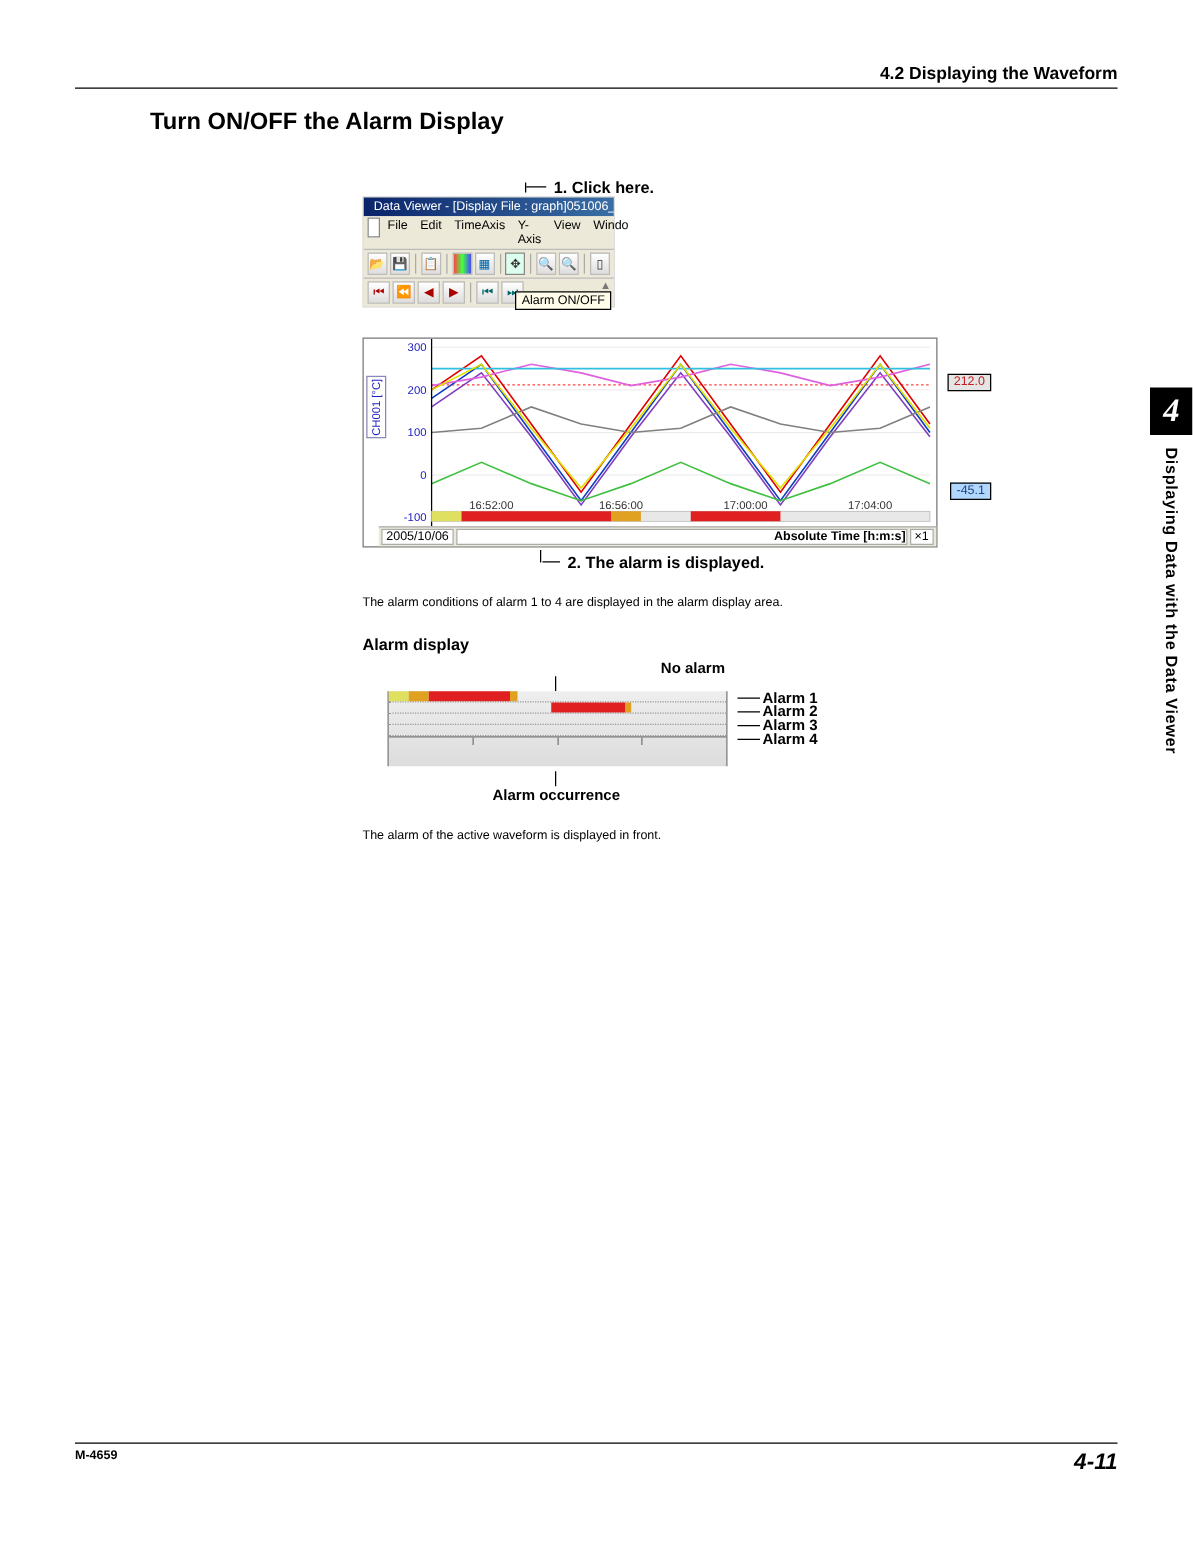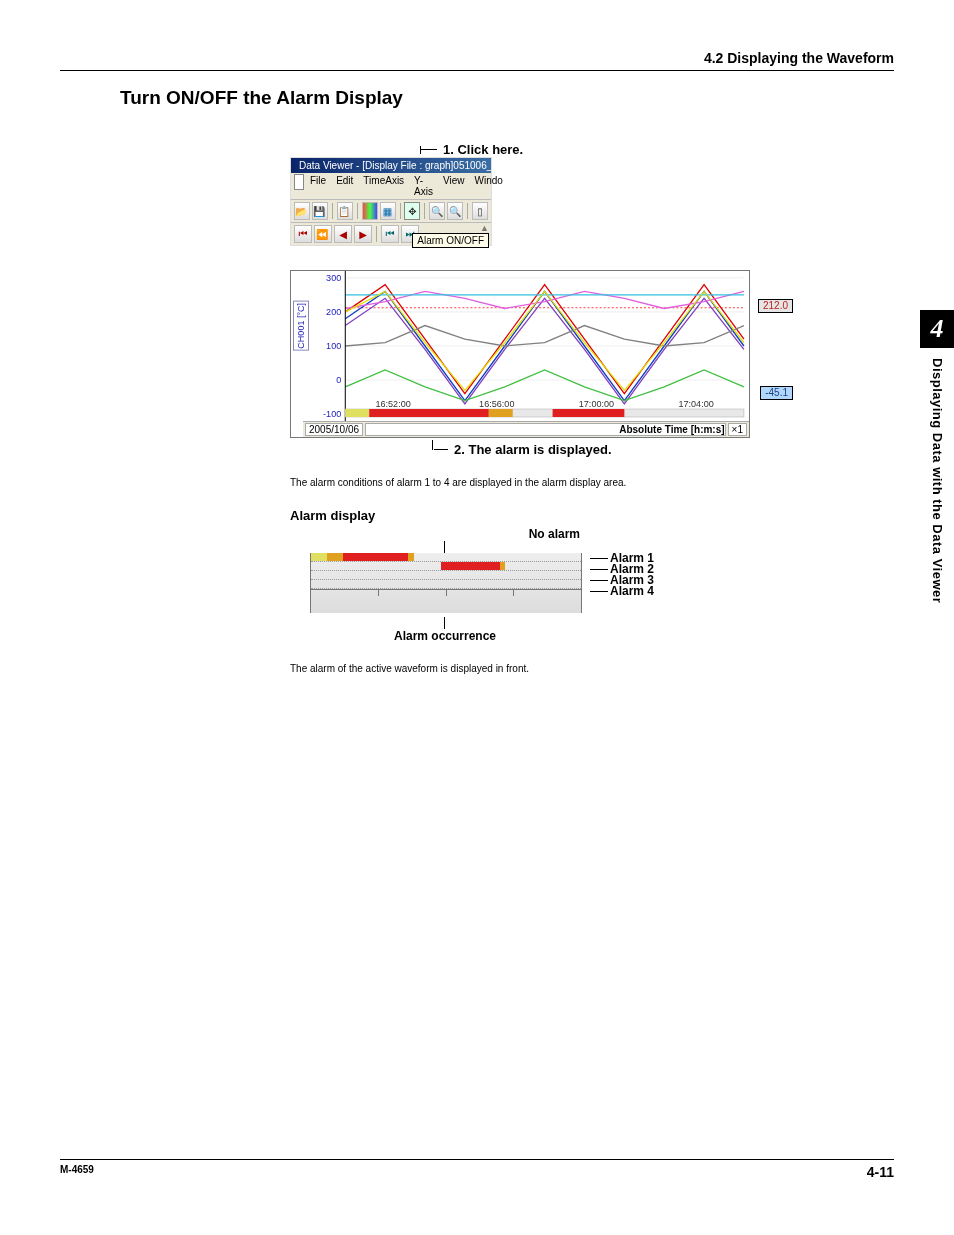--- a/index.html
+++ b/index.html
@@ -260,21 +260,21 @@
     bottom:55px;
     left:60px;
     right:60px;
     border-top:1.5px solid #000;
     display:flex;
     justify-content:space-between;
     padding-top:4px;
     font-size:12px;
   }
   .footer-left { font-weight:bold; font-size:10px; }
-  .footer-right { font-weight:bold; font-size:14px; }
+  .footer-right { font-weight:bold; font-size:18px;font-style:italic; }
 </style>
 </head>
 <body>
 
 <div class="page">
 
   <div class="header-line">
     <div class="header-right">4.2  Displaying the Waveform</div>
   </div>
 

